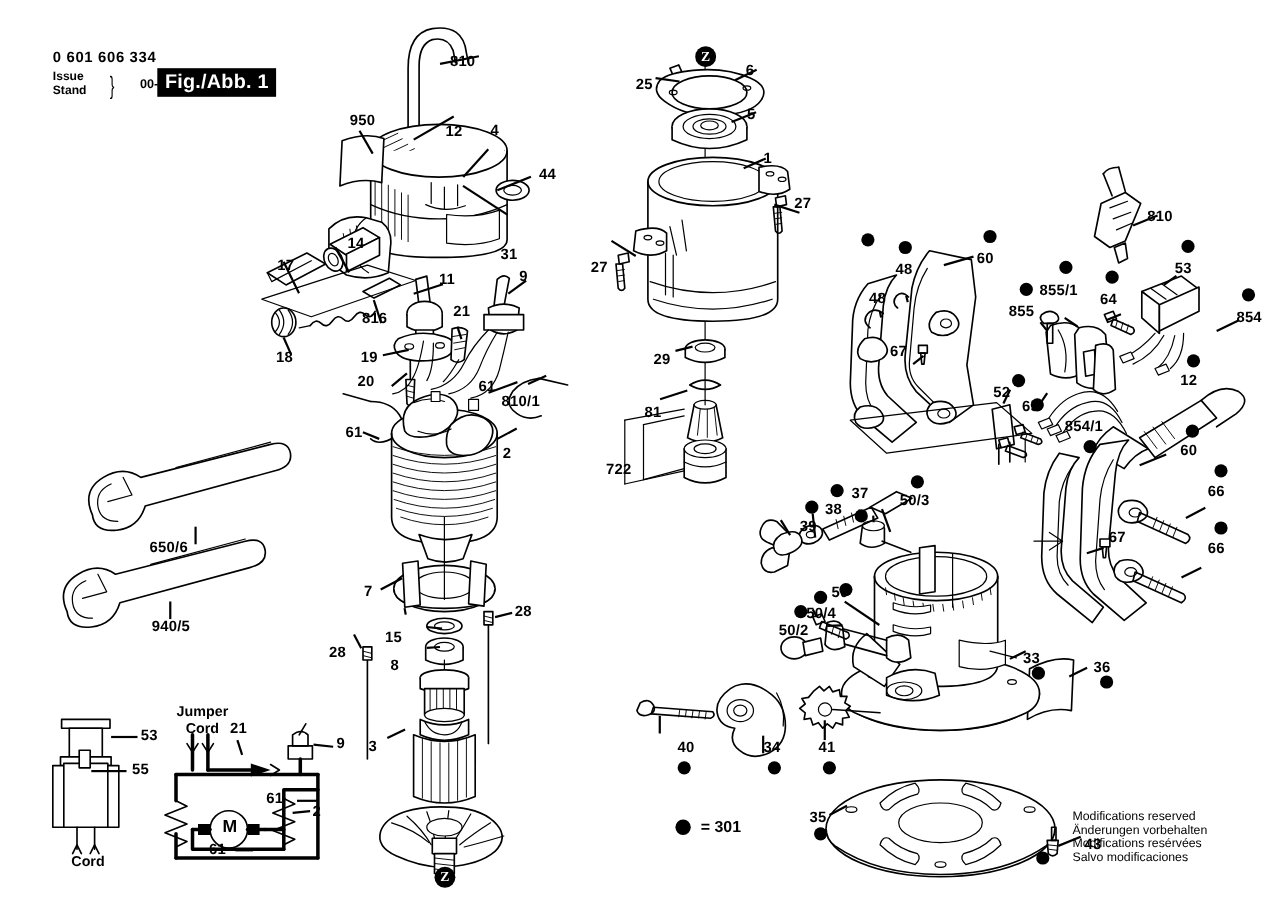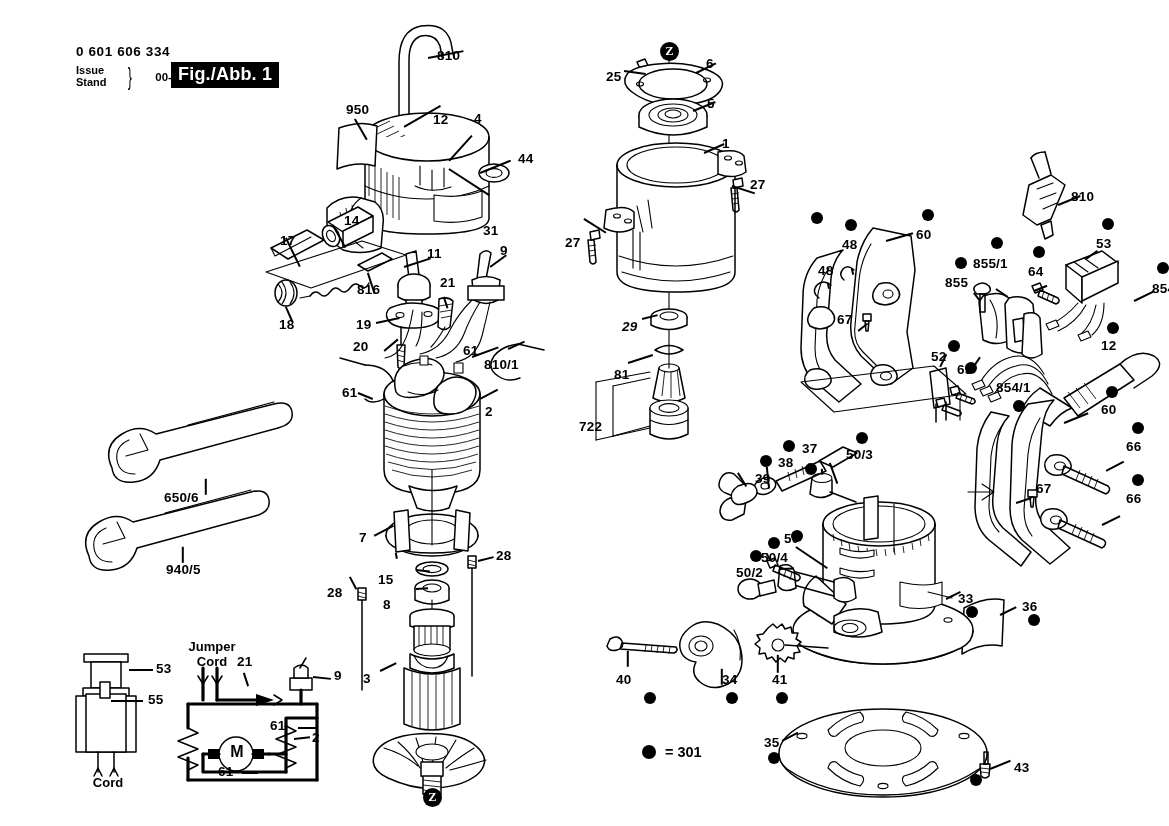--- a/index.html
+++ b/index.html
@@ -1,21 +1,21 @@
 <!DOCTYPE html>
 <html><head>
 <meta charset="utf-8">
 <title>Parts Diagram</title>
 <style>
   html,body{margin:0;padding:0;background:#ffffff;}
   body{
     width:1169px;height:826px;position:relative;overflow:hidden;
     font-family:"Liberation Sans", sans-serif;color:#000;
   }
-  #sheet{position:absolute;inset:0;margin-left:28px;}
+  #sheet{position:absolute;inset:0;}
 
   
   .hdr{position:absolute;left:48px;top:44px;}
   .hdr .partno{font-size:13.5px;font-weight:700;letter-spacing:.6px;white-space:nowrap;}
   .hdr .issrow{display:flex;align-items:center;margin-top:6px;gap:18px;}
   .hdr .isscol{font-size:11px;font-weight:700;line-height:11.5px;}
   .hdr .brace{font-size:23px;font-weight:400;line-height:20px;margin:0 3px 0 1px;
        transform:scaleX(.55);display:inline-block;}
   .hdr .date{font-size:11.5px;font-weight:700;margin-left:1px;white-space:nowrap;}
   .figbox{position:absolute;left:143px;top:62px;background:#000;color:#fff;
@@ -744,21 +744,21 @@
   <div class="lbl" style="left:299px;top:586px;">28</div>
   <div class="lbl" style="left:468px;top:549px;">28</div>
   <div class="lbl" style="left:335px;top:672px;">3</div>
 
   <div class="lbl" style="left:578px;top:70px;">25</div>
   <div class="lbl" style="left:678px;top:57px;">6</div>
   <div class="lbl" style="left:679px;top:97px;">5</div>
   <div class="lbl" style="left:694px;top:137px;">1</div>
   <div class="lbl" style="left:722px;top:178px;">27</div>
   <div class="lbl" style="left:537px;top:236px;">27</div>
-  <div class="lbl" style="left:594px;top:320px;font-style:italic;">29</div>
+  <div class="lbl" style="left:594px;top:320px;">29</div>
   <div class="lbl" style="left:586px;top:368px;">81</div>
   <div class="lbl" style="left:551px;top:420px;">722</div>
 
   <div class="lbl" style="left:814px;top:238px;">48</div>
   <div class="lbl" style="left:790px;top:264px;">48</div>
   <div class="lbl" style="left:888px;top:228px;">60</div>
   <div class="lbl" style="left:809px;top:313px;">67</div>
   <div class="lbl" style="left:903px;top:350px;">52</div>
   <div class="lbl" style="left:929px;top:363px;">65</div>
   <div class="lbl" style="left:917px;top:276px;">855</div>
@@ -776,21 +776,21 @@
 
   <div class="lbl" style="left:727px;top:472px;">39</div>
   <div class="lbl" style="left:750px;top:456px;">38</div>
   <div class="lbl" style="left:774px;top:442px;">37</div>
   <div class="lbl" style="left:818px;top:448px;">50/3</div>
   <div class="lbl" style="left:756px;top:532px;">50</div>
   <div class="lbl" style="left:733px;top:551px;">50/4</div>
   <div class="lbl" style="left:708px;top:566px;">50/2</div>
   <div class="lbl" style="left:930px;top:592px;">33</div>
   <div class="lbl" style="left:994px;top:600px;">36</div>
-  <div class="lbl" style="left:588px;top:673px;">40</div>
+  <div class="lbl" style="left:616px;top:673px;">40</div>
   <div class="lbl" style="left:694px;top:673px;">34</div>
   <div class="lbl" style="left:744px;top:673px;">41</div>
   <div class="lbl" style="left:736px;top:736px;">35</div>
   <div class="lbl" style="left:986px;top:761px;">43</div>
 
   <div class="lbl" style="left:136px;top:491px;">650/6</div>
   <div class="lbl" style="left:138px;top:563px;">940/5</div>
 
   <div class="lbl" style="left:128px;top:662px;">53</div>
   <div class="lbl" style="left:120px;top:693px;">55</div>
@@ -836,14 +836,20 @@
   <div class="dot sm" style="left:942px;top:774px;"></div>
 
   <div class="zmark" style="left:632px;top:42px;">Z</div>
   <div class="zmark" style="left:395px;top:788px;">Z</div>
 
   <div class="legend">
     <div class="dot" style="position:relative;left:0;top:0;"></div>
     <div class="eq">= 301</div>
   </div>
 
+  <div class="notes">
+    <div>Modifications reserved</div>
+    <div>Änderungen vorbehalten</div>
+    <div>Modifications resérvées</div>
+    <div>Salvo modificaciones</div>
+  </div>
 
 </div>
 
 </body></html>

